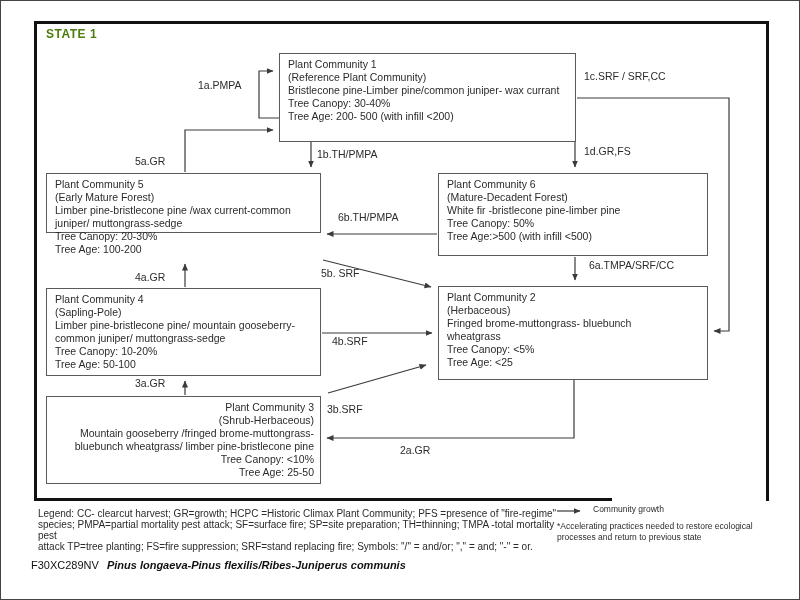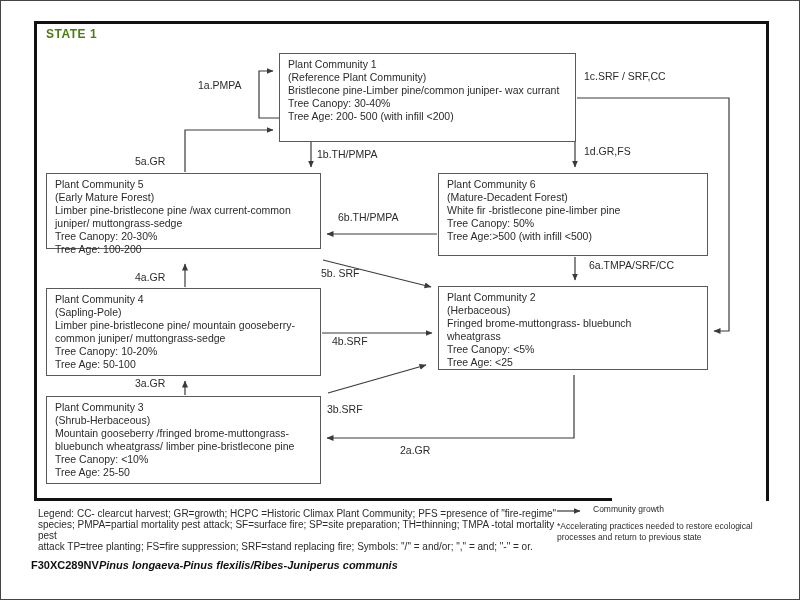--- a/index.html
+++ b/index.html
@@ -29,21 +29,21 @@
   .pathway-legend{
     position:absolute;left:592px;top:503px;font-size:8.5px;color:#2b2b2b;
   }
   .footnote{
     position:absolute;left:556px;top:520px;width:215px;
     font-size:8.5px;line-height:11px;color:#2b2b2b;
   }
   .footer{
     position:absolute;left:30px;top:558px;font-size:11px;color:#111;
   }
-  .footer .code{font-weight:bold;text-align:right;}
+  .footer .code{font-weight:normal;margin-right:8px;text-align:right;}
   .footer .species{font-weight:bold;font-style:italic;}
 </style>
 </head>
 <body>
 
 <div class="screen">
 
   <svg class="diagram-svg" width="800" height="600" viewBox="0 0 800 600">
     <defs>
       <marker id="ah" markerWidth="8" markerHeight="7" refX="6.5" refY="3" orient="auto" markerUnits="userSpaceOnUse">
@@ -79,21 +79,21 @@
   <div class="state-label">STATE 1</div>
 
   <div class="pc-box" style="left:278px;top:52px;width:297px;height:89px;">
     <div class="pc-line">Plant Community 1</div>
     <div class="pc-line">(Reference Plant Community)</div>
     <div class="pc-line">Bristlecone pine-Limber pine/common juniper- wax currant</div>
     <div class="pc-line">Tree Canopy: 30-40%</div>
     <div class="pc-line">Tree Age: 200- 500 (with infill &lt;200)</div>
   </div>
 
-  <div class="pc-box" style="left:45px;top:172px;width:275px;height:76px;">
+  <div class="pc-box" style="left:45px;top:172px;width:275px;height:60px;">
     <div class="pc-line">Plant Community 5</div>
     <div class="pc-line">(Early Mature Forest)</div>
     <div class="pc-line">Limber pine-bristlecone pine /wax current-common juniper/ muttongrass-sedge</div>
     <div class="pc-line">Tree Canopy: 20-30%</div>
     <div class="pc-line">Tree Age: 100-200</div>
   </div>
 
   <div class="pc-box" style="left:437px;top:172px;width:270px;height:83px;">
     <div class="pc-line">Plant Community 6</div>
     <div class="pc-line">(Mature-Decadent Forest)</div>
@@ -103,29 +103,29 @@
   </div>
 
   <div class="pc-box" style="left:45px;top:287px;width:275px;height:88px;">
     <div class="pc-line">Plant Community 4</div>
     <div class="pc-line">(Sapling-Pole)</div>
     <div class="pc-line">Limber pine-bristlecone pine/ mountain gooseberry-common juniper/ muttongrass-sedge</div>
     <div class="pc-line">Tree Canopy: 10-20%</div>
     <div class="pc-line">Tree Age: 50-100</div>
   </div>
 
-  <div class="pc-box" style="left:437px;top:285px;width:270px;height:84px;">
+  <div class="pc-box" style="left:437px;top:285px;width:270px;height:94px;">
     <div class="pc-line">Plant Community 2</div>
     <div class="pc-line">(Herbaceous)</div>
     <div class="pc-line" style="max-width:200px;">Fringed brome-muttongrass- bluebunch wheatgrass</div>
     <div class="pc-line">Tree Canopy: &lt;5%</div>
     <div class="pc-line">Tree Age: &lt;25</div>
   </div>
 
-  <div class="pc-box" style="left:45px;top:395px;width:275px;height:88px;">
+  <div class="pc-box" style="left:45px;top:395px;width:275px;height:88px;text-align:right;">
     <div class="pc-line">Plant Community 3</div>
     <div class="pc-line">(Shrub-Herbaceous)</div>
     <div class="pc-line">Mountain gooseberry /fringed brome-muttongrass-bluebunch wheatgrass/ limber pine-bristlecone pine</div>
     <div class="pc-line">Tree Canopy: &lt;10%</div>
     <div class="pc-line">Tree Age: 25-50</div>
   </div>
 
   <div class="tlabel" style="left:197px;top:78px;">1a.PMPA</div>
   <div class="tlabel" style="left:316px;top:147px;">1b.TH/PMPA</div>
   <div class="tlabel" style="left:583px;top:69px;">1c.SRF / SRF,CC</div>

